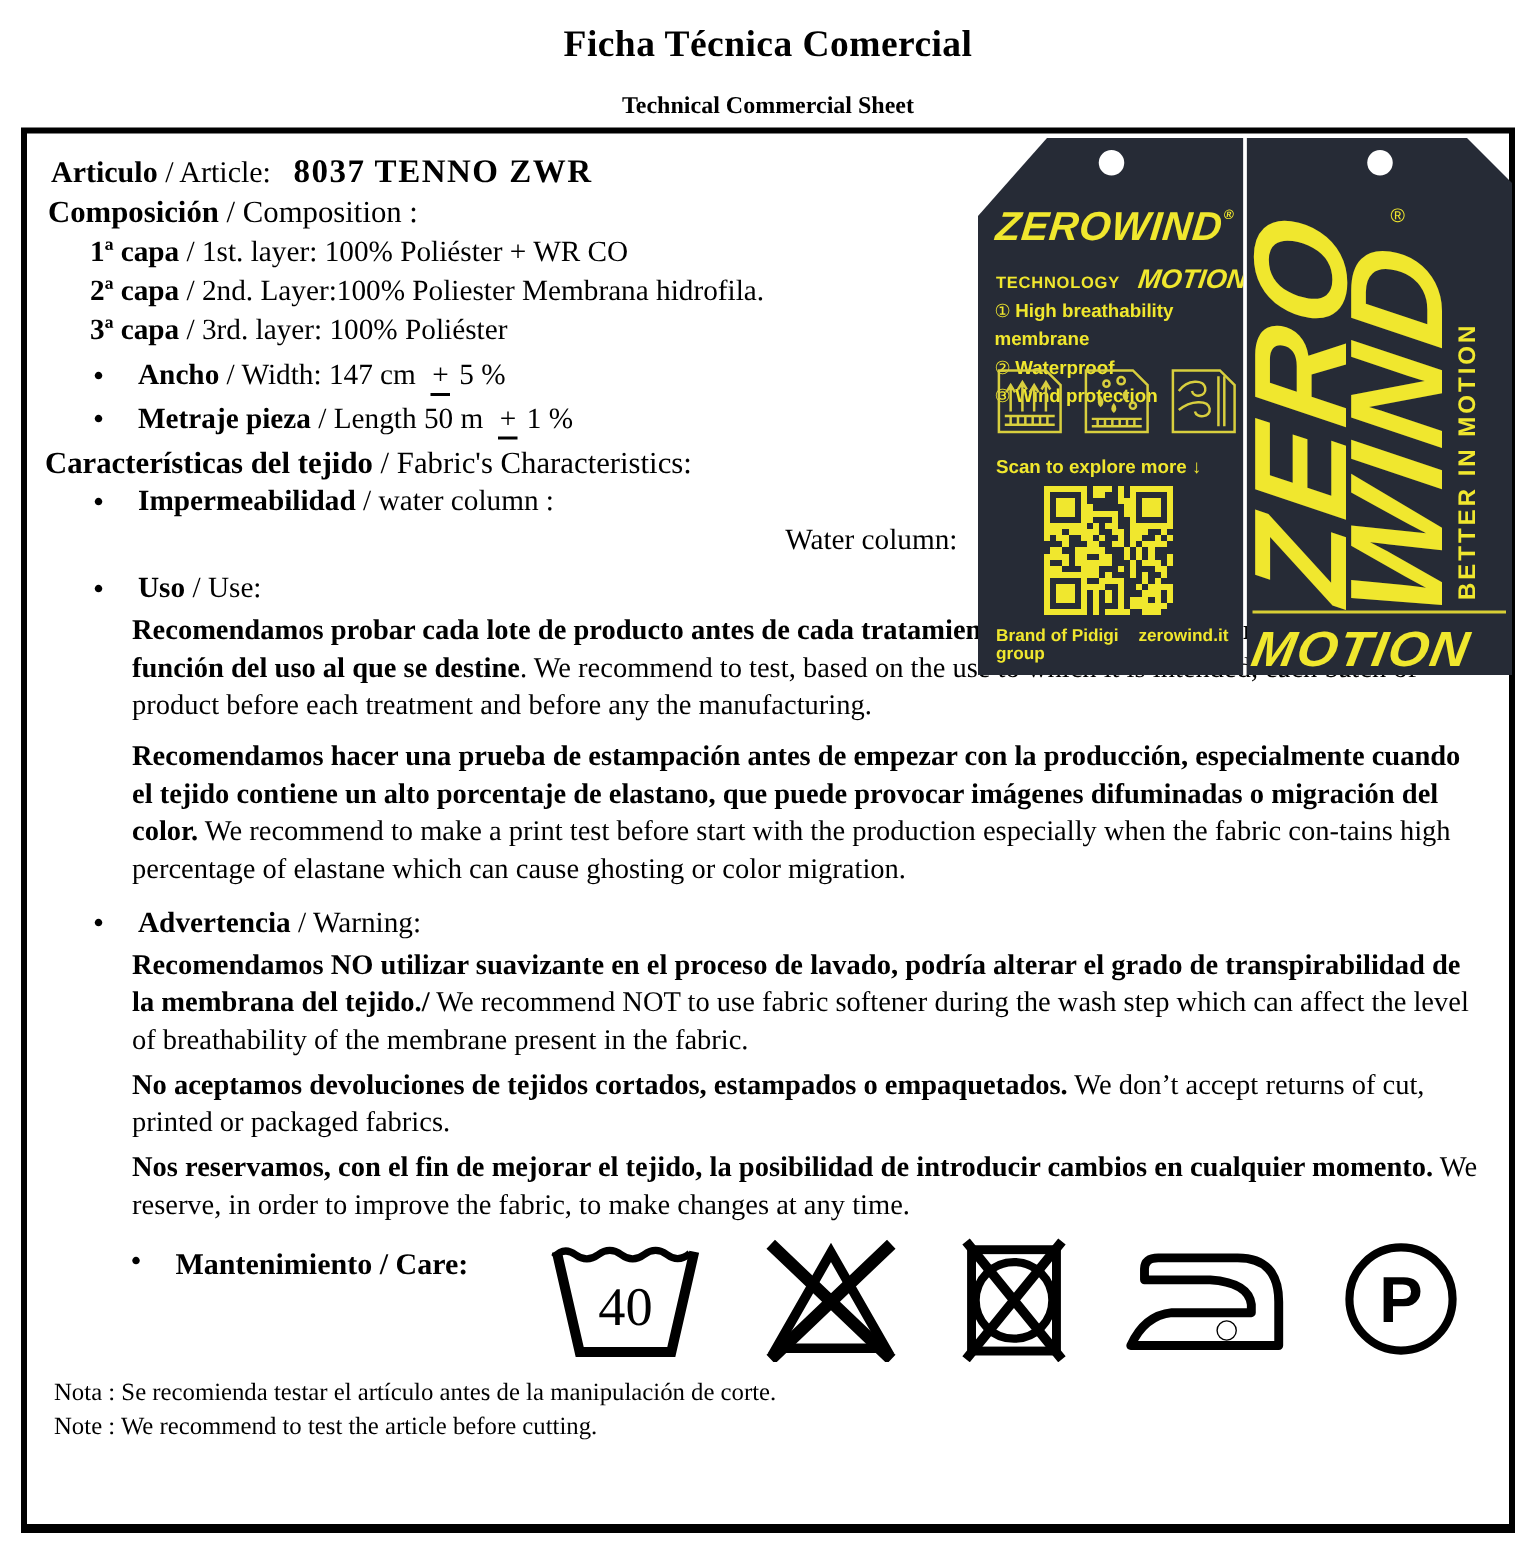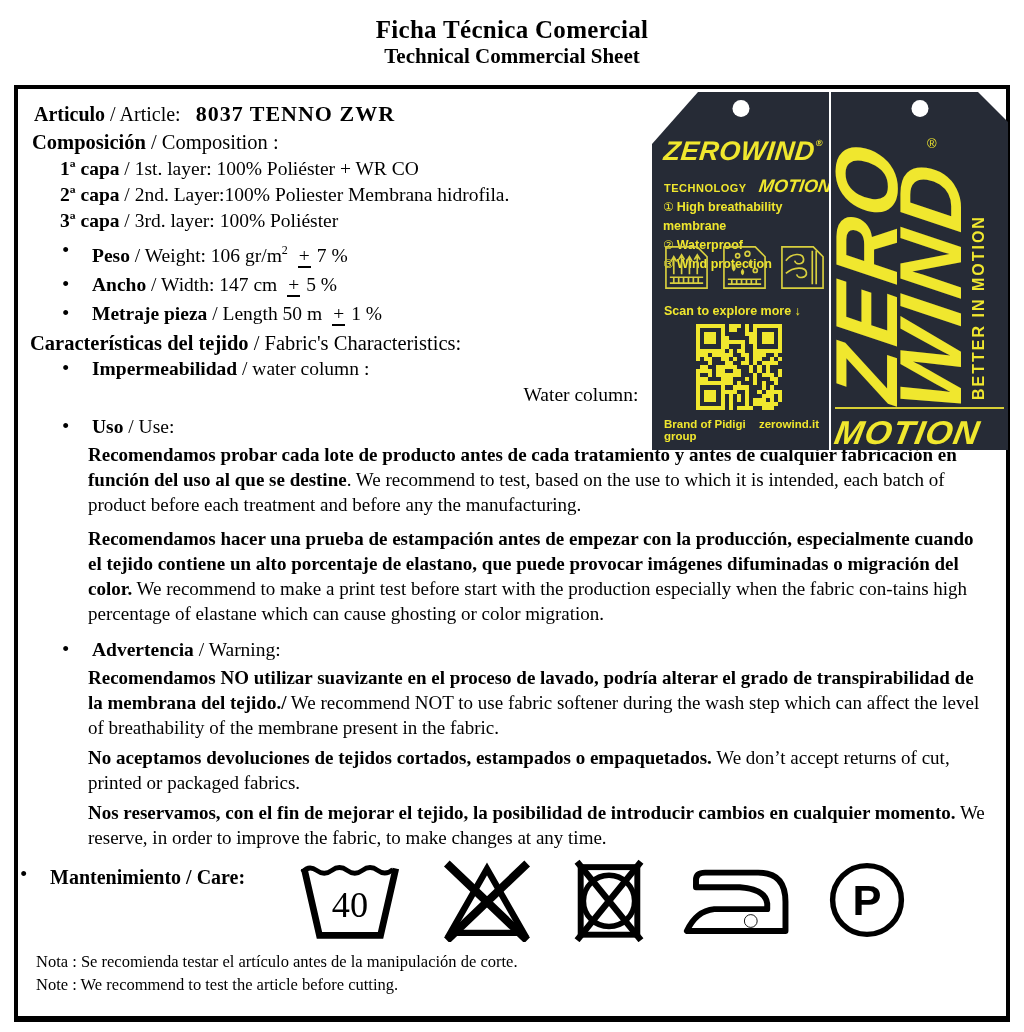--- a/index.html
+++ b/index.html
@@ -2,21 +2,21 @@
 <html style="--tag-bg: #262b36; --tag-yellow: #f0e72e; --icon-yellow: #d8cf3e;"><head>
 <meta charset="utf-8">
 <style>
   html,body { margin:0; padding:0; background:#fff; }
   .sheet { position:relative; width:1024px; height:1032px; background:#fff;
            font-family:"Liberation Serif","DejaVu Serif",serif; color:#000; overflow:hidden; }
 
   
   .doc-titles { position:absolute; top:16px; left:0; width:100%; text-align:center; }
   .t1 { font-size:25px; font-weight:bold; letter-spacing:.3px; }
-  .t2 { font-size:21px; font-weight:bold; margin-top:0; }
+  .t2 { font-size:16px; font-weight:bold; margin-top:18px; }
 
   
   .box { position:absolute; left:14px; top:85px; width:988px; height:927px;
          border:4px solid #000; border-bottom-width:6px; }
 
   .article-row { margin:12px 0 0 16px; font-size:20px; }
   .lbl-b { font-weight:bold; }
   .article-value { font-size:22px; font-weight:bold; margin-left:10px; letter-spacing:1px; }
 
   .sec-head { margin:4px 0 0 14px; font-size:20.5px; }
@@ -32,21 +32,21 @@
   .water-row { display:flex; margin-left:57px; font-size:19.5px; line-height:26px;justify-content:flex-end; }
   .water-label { width:315px; }
 
   .para { margin:2px 18px 0 70px; font-size:19px; line-height:25px; }
   .para.gap { margin-top:9px; }
 
   .pm { display:inline-block; border-bottom:2px solid #000; line-height:.95;
         padding:0 1px 1px 1px; margin:0 6px 0 10px; }
   sup { font-size:12px; }
 
-  .care-row { position:relative; display:flex; margin:8px 0 0 32px; align-items:flex-start;text-align:right; }
+  .care-row { position:relative; display:flex; margin:8px 0 0 99px; align-items:flex-start;text-align:right; }
   .care-row::before { content:"•"; position:absolute; left:-30px; top:4px; font-size:21px; }
   .care-label { font-size:20px; font-weight:bold; margin-top:8px; white-space:nowrap; }
   .care-syms { display:flex; gap:32px; margin-left:52px; align-items:flex-start; }
   .care-syms svg { display:block; }
 
   .notes { margin:8px 0 0 18px; font-size:16.5px; line-height:23px; }
 
   
   .tag-wrap { position:absolute; top:3px; right:-2px; width:356px; height:360px;
               font-family:"Liberation Sans","DejaVu Sans",sans-serif; }
@@ -428,24 +428,20 @@
       <span class="lbl-b">Composición</span>
       <span>/ Composition :</span>
     </div>
     <div class="layers">
       <div><span class="lbl-b">1ª capa</span> <span>/ 1st. layer: 100% Poliéster + WR CO</span></div>
       <div><span class="lbl-b">2ª capa</span> <span>/ 2nd. Layer:100% Poliester Membrana hidrofila.</span></div>
       <div><span class="lbl-b">3ª capa</span> <span>/ 3rd. layer: 100% Poliéster</span></div>
     </div>
     <div class="spec-list">
       <div class="b-row">
-        <span class="lbl-b">Peso</span>
-        <span>/ Weight: 106 gr/m</span><sup>2</sup><span class="pm">+</span><span>7  %</span>
-      </div>
-      <div class="b-row">
         <span class="lbl-b">Ancho</span>
         <span>/ Width: 147 cm</span><span class="pm">+</span><span>5  %</span>
       </div>
       <div class="b-row">
         <span class="lbl-b">Metraje pieza</span>
         <span>/ Length 50 m</span><span class="pm">+</span><span>1  %</span>
       </div>
     </div>
 
     <div class="sec-head" style="margin-left:12px">

